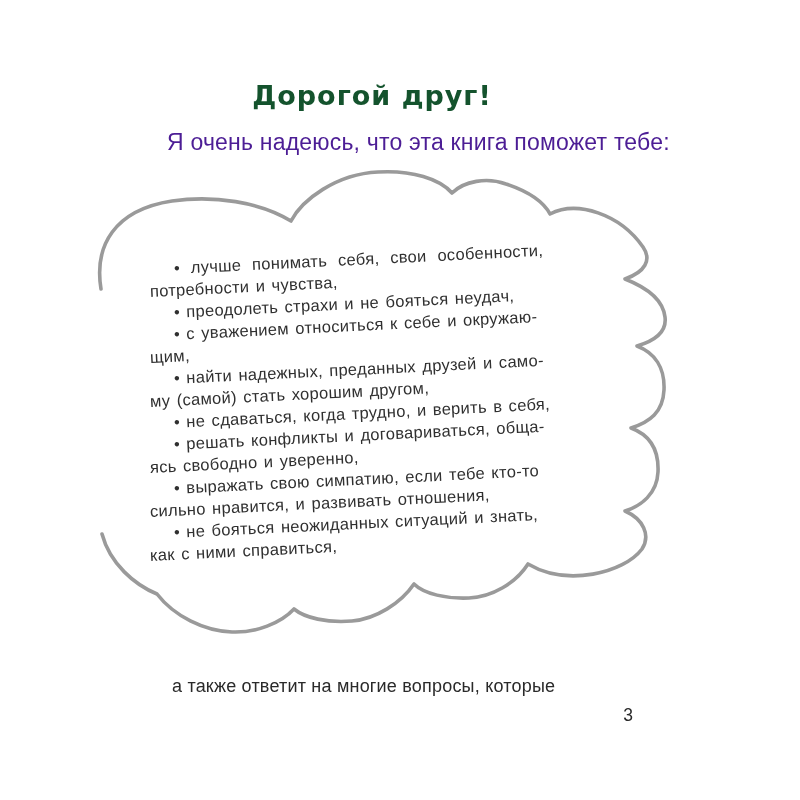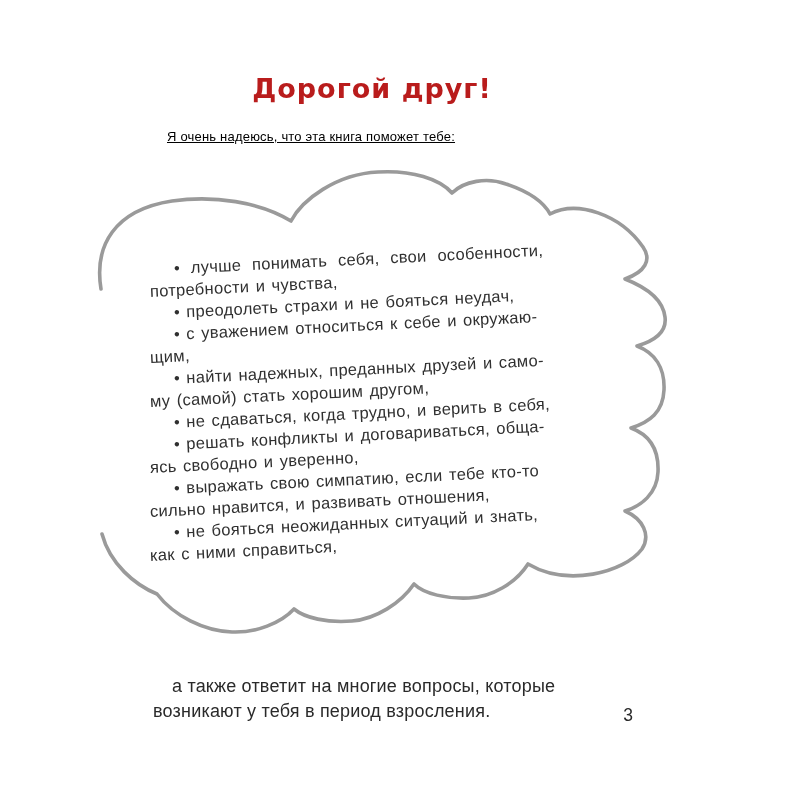--- a/index.html
+++ b/index.html
@@ -12,38 +12,37 @@
     width: 800px;
     height: 800px;
     background: #ffffff;
     overflow: hidden;
     font-family: "Liberation Sans", sans-serif;
     color: #2e2e2e;
   }
   .title {
     position: absolute;
     left: 72px;
-    top: 73px;
+    top: 80px;
     width: 600px;
     text-align: center;
     font-family: "DejaVu Sans", sans-serif;
     font-weight: 700;
     font-size: 27px;
     letter-spacing: 1px;
-    color: #b91c1c;
+    color: #14532d;
   }
   .intro {
     position: absolute;
     left: 167px;
     top: 129px;
-    font-size: 13px;
+    font-size: 23px;
     letter-spacing: 0.2px;
-    color: #000000;
+    color: #4c1d95;
     white-space: nowrap;
-    text-decoration: underline;
   }
   .cloud-svg {
     position: absolute;
     left: 0;
     top: 0;
     width: 800px;
     height: 800px;
   }
   .cloud-text {
     position: absolute;
@@ -142,18 +141,17 @@
     <div class="cloud-line bullet">• решать конфликты и договариваться, обща-</div>
     <div class="cloud-line">ясь свободно и уверенно,</div>
     <div class="cloud-line bullet">• выражать свою симпатию, если тебе кто-то</div>
     <div class="cloud-line">сильно нравится, и развивать отношения,</div>
     <div class="cloud-line bullet">• не бояться неожиданных ситуаций и знать,</div>
     <div class="cloud-line">как с ними справиться,</div>
   </div>
 
   <div class="outro">
     <div class="outro-line indented">а также ответит на многие вопросы, которые</div>
-    <div class="outro-line">возникают у тебя в период взросления.</div>
   </div>
 
   <div class="page-number">3</div>
 
 </div>
 
 </body></html>

